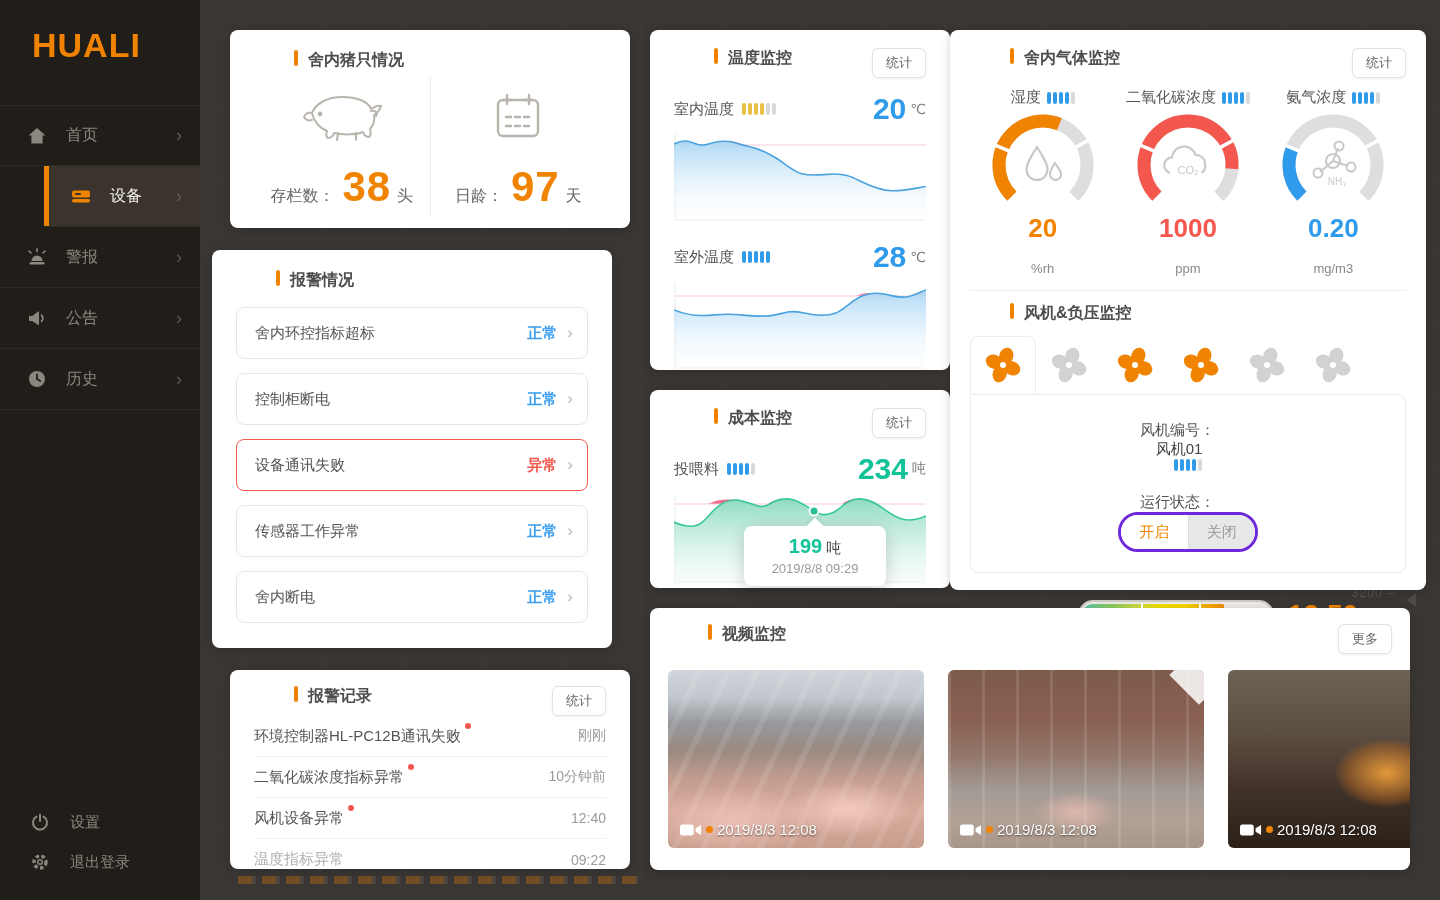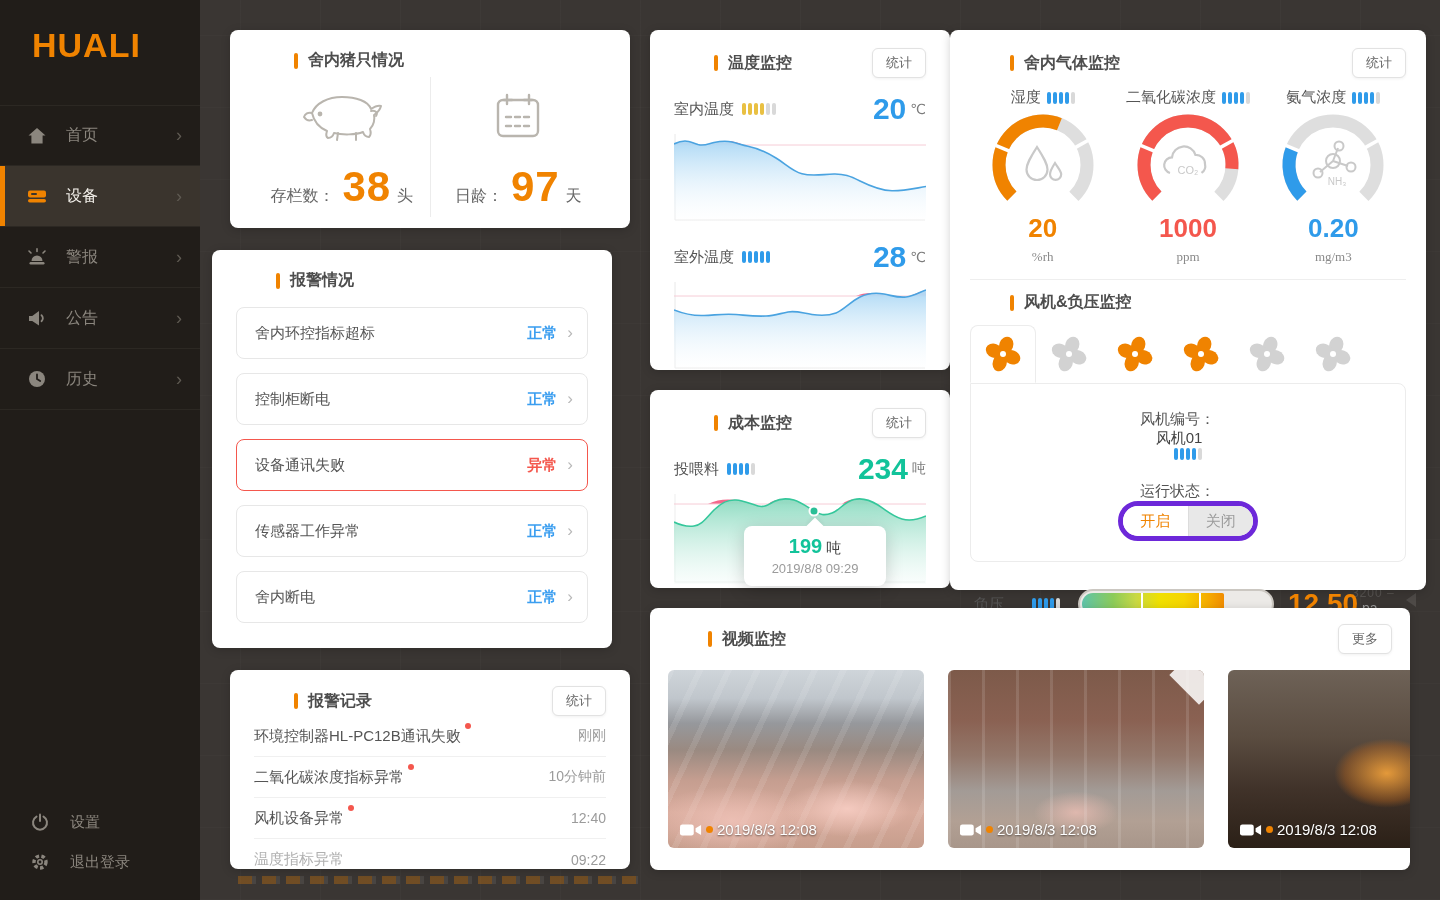--- a/index.html
+++ b/index.html
@@ -23,29 +23,29 @@
   
   .sidebar { position:absolute; left:0; top:0; width:200px; height:900px; background:#211d19; z-index:5; }
   .logo { color:#f08300; font-size:34px; font-weight:bold; letter-spacing:1px; padding:26px 0 0 32px; }
   .nav { margin-top:40px; }
   .nav-item { position:relative; height:61px; display:flex; align-items:center; padding:0 18px 0 26px;
     color:#8b867e; font-size:16px; border-bottom:1px solid #2c2823; cursor:pointer; }
   .nav-item:first-child { border-top:1px solid #2c2823; }
   .nav-item .ic { width:22px; height:22px; margin-right:18px; display:flex; align-items:center; justify-content:center; }
   .nav-item .lbl { flex:1; }
   .nav-item .chev { color:#5f5a52; font-size:18px; }
-  .nav-item.active { background:#3a342d; color:#f2efe9; }
+  .nav-item.active { background:#3a342d; color:#f2efe9;margin-left:44px; }
   .nav-item.active::before { content:""; position:absolute; left:0; top:0; bottom:0; width:5px; background:#f08300; }
   .side-foot { position:absolute; left:0; bottom:18px; width:100%; }
   .foot-item { display:flex; align-items:center; padding:10px 0 10px 30px; color:#8b867e; font-size:15px; cursor:pointer; }
   .foot-item .ic { width:20px; height:20px; margin-right:20px; display:flex; align-items:center; justify-content:center; }
 
   
   .card { position:absolute; background:#fff; border-radius:8px; box-shadow:0 2px 10px rgba(0,0,0,.18); }
-  .card-title { display:flex; align-items:center; font-size:16px; color:#4d4d4d; font-weight:bold;padding-left:40px; }
+  .card-title { display:flex; align-items:flex-start; font-size:16px; color:#4d4d4d; font-weight:bold;padding-left:40px; }
   .tbar { width:4px; height:16px; border-radius:2px; background:#f08300; margin-right:10px; }
   .chip { margin-left:auto; border:1px solid #e2e2e2; border-radius:6px; background:#fff; color:#666;
     font-size:13px; padding:5px 13px; cursor:pointer; box-shadow:0 1px 3px rgba(0,0,0,.06); }
 
   
   #card-pig { left:230px; top:30px; width:400px; height:198px; padding:20px 24px; }
   .pig-body { display:flex; height:140px; margin-top:6px; }
   .pig-col { flex:1; display:flex; flex-direction:column; align-items:center; justify-content:space-between; padding:10px 0 6px; }
   .pig-col + .pig-col { border-left:1px solid #ececec; }
   .stat-line { font-size:16px; color:#666; display:flex; align-items:baseline; }
@@ -93,31 +93,31 @@
   .tt-line1 { font-size:15px; color:#444; }
   .tt-line1 b { color:#12c39a; font-size:20px; margin-right:4px; }
   .tt-line2 { font-size:13px; color:#9b9b9b; margin-top:3px; }
 
   
   #card-gasfan { left:950px; top:30px; width:476px; height:560px; padding:18px 20px; }
   .gauges { display:flex; margin-top:10px; }
   .gauge { flex:1; display:flex; flex-direction:column; align-items:center; }
   .gauge-head { display:flex; align-items:center; gap:6px; font-size:15px; color:#555; margin-bottom:4px; }
   .gauge-value { font-size:26px; font-weight:bold; margin-top:-6px; }
-  .gauge-unit { font-size:13px; color:#8a8a8a; margin-top:5px;font-family:Liberation Serif, serif; }
+  .gauge-unit { font-size:13px; color:#8a8a8a; margin-top:17px; }
   .gf-divider { border:none; border-top:1px solid #eee; margin:14px 0 12px; }
   .fan-tabs { display:flex; margin-top:12px; position:relative; z-index:2; }
   .fan-slot { width:66px; height:58px; display:flex; align-items:center; justify-content:center; cursor:pointer; }
   .fan-slot.tab-active { background:#fff; border:1px solid #ececec; border-bottom:1px solid #fff; border-radius:8px 8px 0 0; margin-bottom:-1px; }
   .fan-panel { border:1px solid #ececec; border-radius:0 8px 8px 8px; padding:16px 20px 20px; position:relative; z-index:1; }
   .fp-row { display:flex; align-items:center; margin-top:10px;flex-direction:column; }
   .fp-row + .fp-row { margin-top:22px; }
   .fp-label { font-size:15px; color:#555; width:96px; }
   .fp-value { font-size:15px; color:#444; margin-right:18px; }
-  .toggle { display:inline-flex; width:140px; height:40px; border:5px solid #6d28d9; border-radius:21px; overflow:hidden; cursor:pointer; }
+  .toggle { display:inline-flex; width:140px; height:40px; border:3px solid #6d28d9; border-radius:21px; overflow:hidden; cursor:pointer; }
   .toggle .on { flex:1; display:flex; align-items:center; justify-content:center; background:#fff; color:#f08300; font-size:15px; }
   .toggle .off { flex:1; display:flex; align-items:center; justify-content:center; background:#e8e8e8; color:#9b9b9b; font-size:15px; border-left:1px solid #dcdcdc; }
   .pressure-row { display:flex; align-items:center; margin-top:26px; padding-left:4px; }
   .pressure-row .m-label { font-size:15px; color:#555; margin-right:28px; }
   .pbar { width:196px; height:30px; border:2px solid #cbc7c1; border-radius:16px; background:#eceae7;
     position:relative; overflow:hidden; margin-left:18px; }
   .pbar-fill { position:absolute; top:2px; left:2px; bottom:2px; border-radius:12px 2px 2px 12px;
     background:linear-gradient(90deg,#5ec3aa 0%,#8ccb59 22%,#c8d844 38%,#f0e000 55%,#f6d400 72%,#f5a800 90%,#f08c00 100%); }
   .pbar .sep { position:absolute; top:2px; bottom:2px; width:2px; background:#fff; z-index:2; }
   .pbar .sep.s1 { left:32%; } .pbar .sep.s2 { left:62%; }

